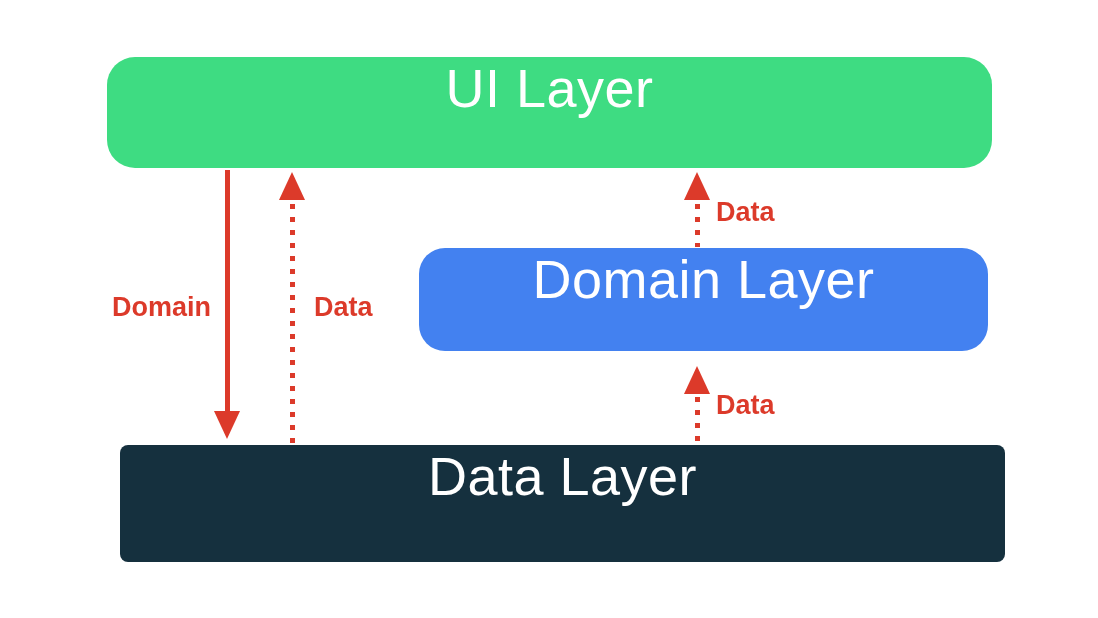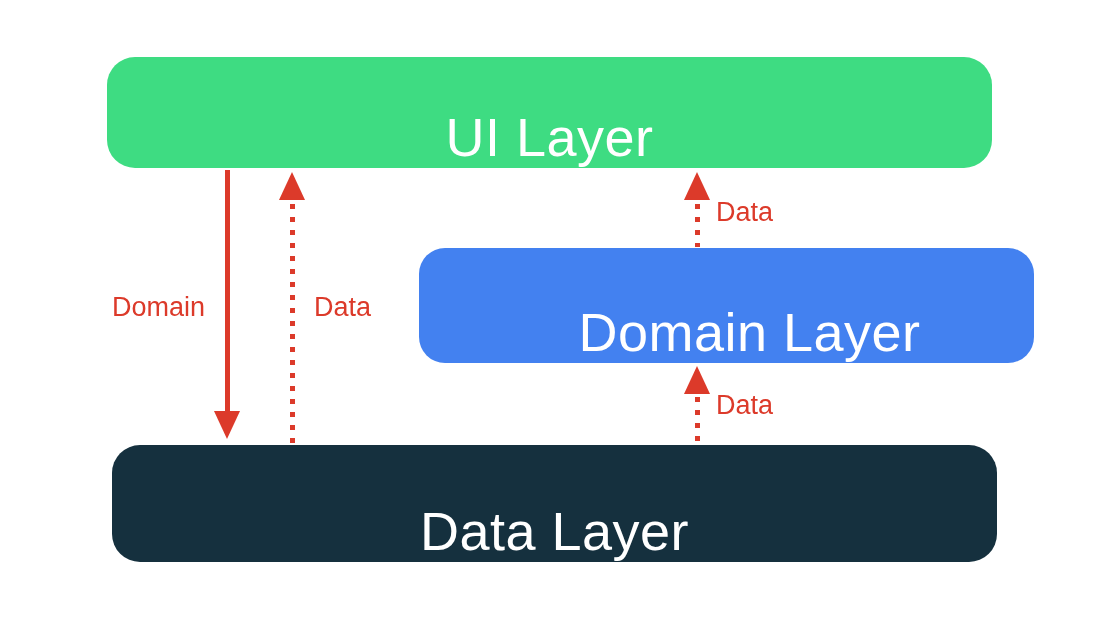--- a/index.html
+++ b/index.html
@@ -7,38 +7,38 @@
     position: relative;
     width: 1098px;
     height: 618px;
     background: #ffffff;
     overflow: hidden;
     font-family: "Liberation Sans", "DejaVu Sans", sans-serif;
   }
   .layer-box {
     position: absolute;
     display: flex;
-    align-items: flex-end;
+    align-items: flex-start;
     justify-content: center;
     color: #ffffff;
     font-size: 54px;
     font-weight: 400;
     letter-spacing: 0.5px;
   }
   #ui-layer {
     left: 107px; top: 57px; width: 885px; height: 111px;
     background: var(--green); border-radius: 28px;
   }
   #domain-layer {
-    left: 419px; top: 248px; width: 569px; height: 115px;
-    background: var(--blue); border-radius: 26px; padding-left: 46px;
+    left: 419px; top: 248px; width: 569px; height: 103px;
+    background: var(--blue); border-radius: 26px;
   }
   #data-layer {
-    left: 112px; top: 445px; width: 885px; height: 117px;
-    background: var(--navy); border-radius: 28px;
+    left: 120px; top: 445px; width: 885px; height: 117px;
+    background: var(--navy); border-radius: 8px;
   }
   .vline-solid {
     position: absolute;
     width: 5px;
     background: var(--red);
   }
   .vline-dotted {
     position: absolute;
     width: 5px;
     background: repeating-linear-gradient(to bottom, var(--red) 0 5px, transparent 5px 13px);
@@ -48,21 +48,21 @@
     width: 0; height: 0;
     border-left: 13px solid transparent;
     border-right: 13px solid transparent;
   }
   .arrow-head.up   { border-bottom: 28px solid var(--red); }
   .arrow-head.down { border-top: 28px solid var(--red); }
   .flow-label {
     position: absolute;
     color: var(--red);
     font-size: 27px;
-    font-weight: 400;
+    font-weight: 700;
     white-space: nowrap;
   }
   #watermark {
     position: absolute;
     right: 14px;
     bottom: 12px;
     font-size: 26px;
     font-weight: bold;
     color: var(--watermark_gray);
     text-shadow: 2px 2px 1px rgba(255,255,255,0.95), -1px -1px 1px rgba(130,130,130,0.45);

